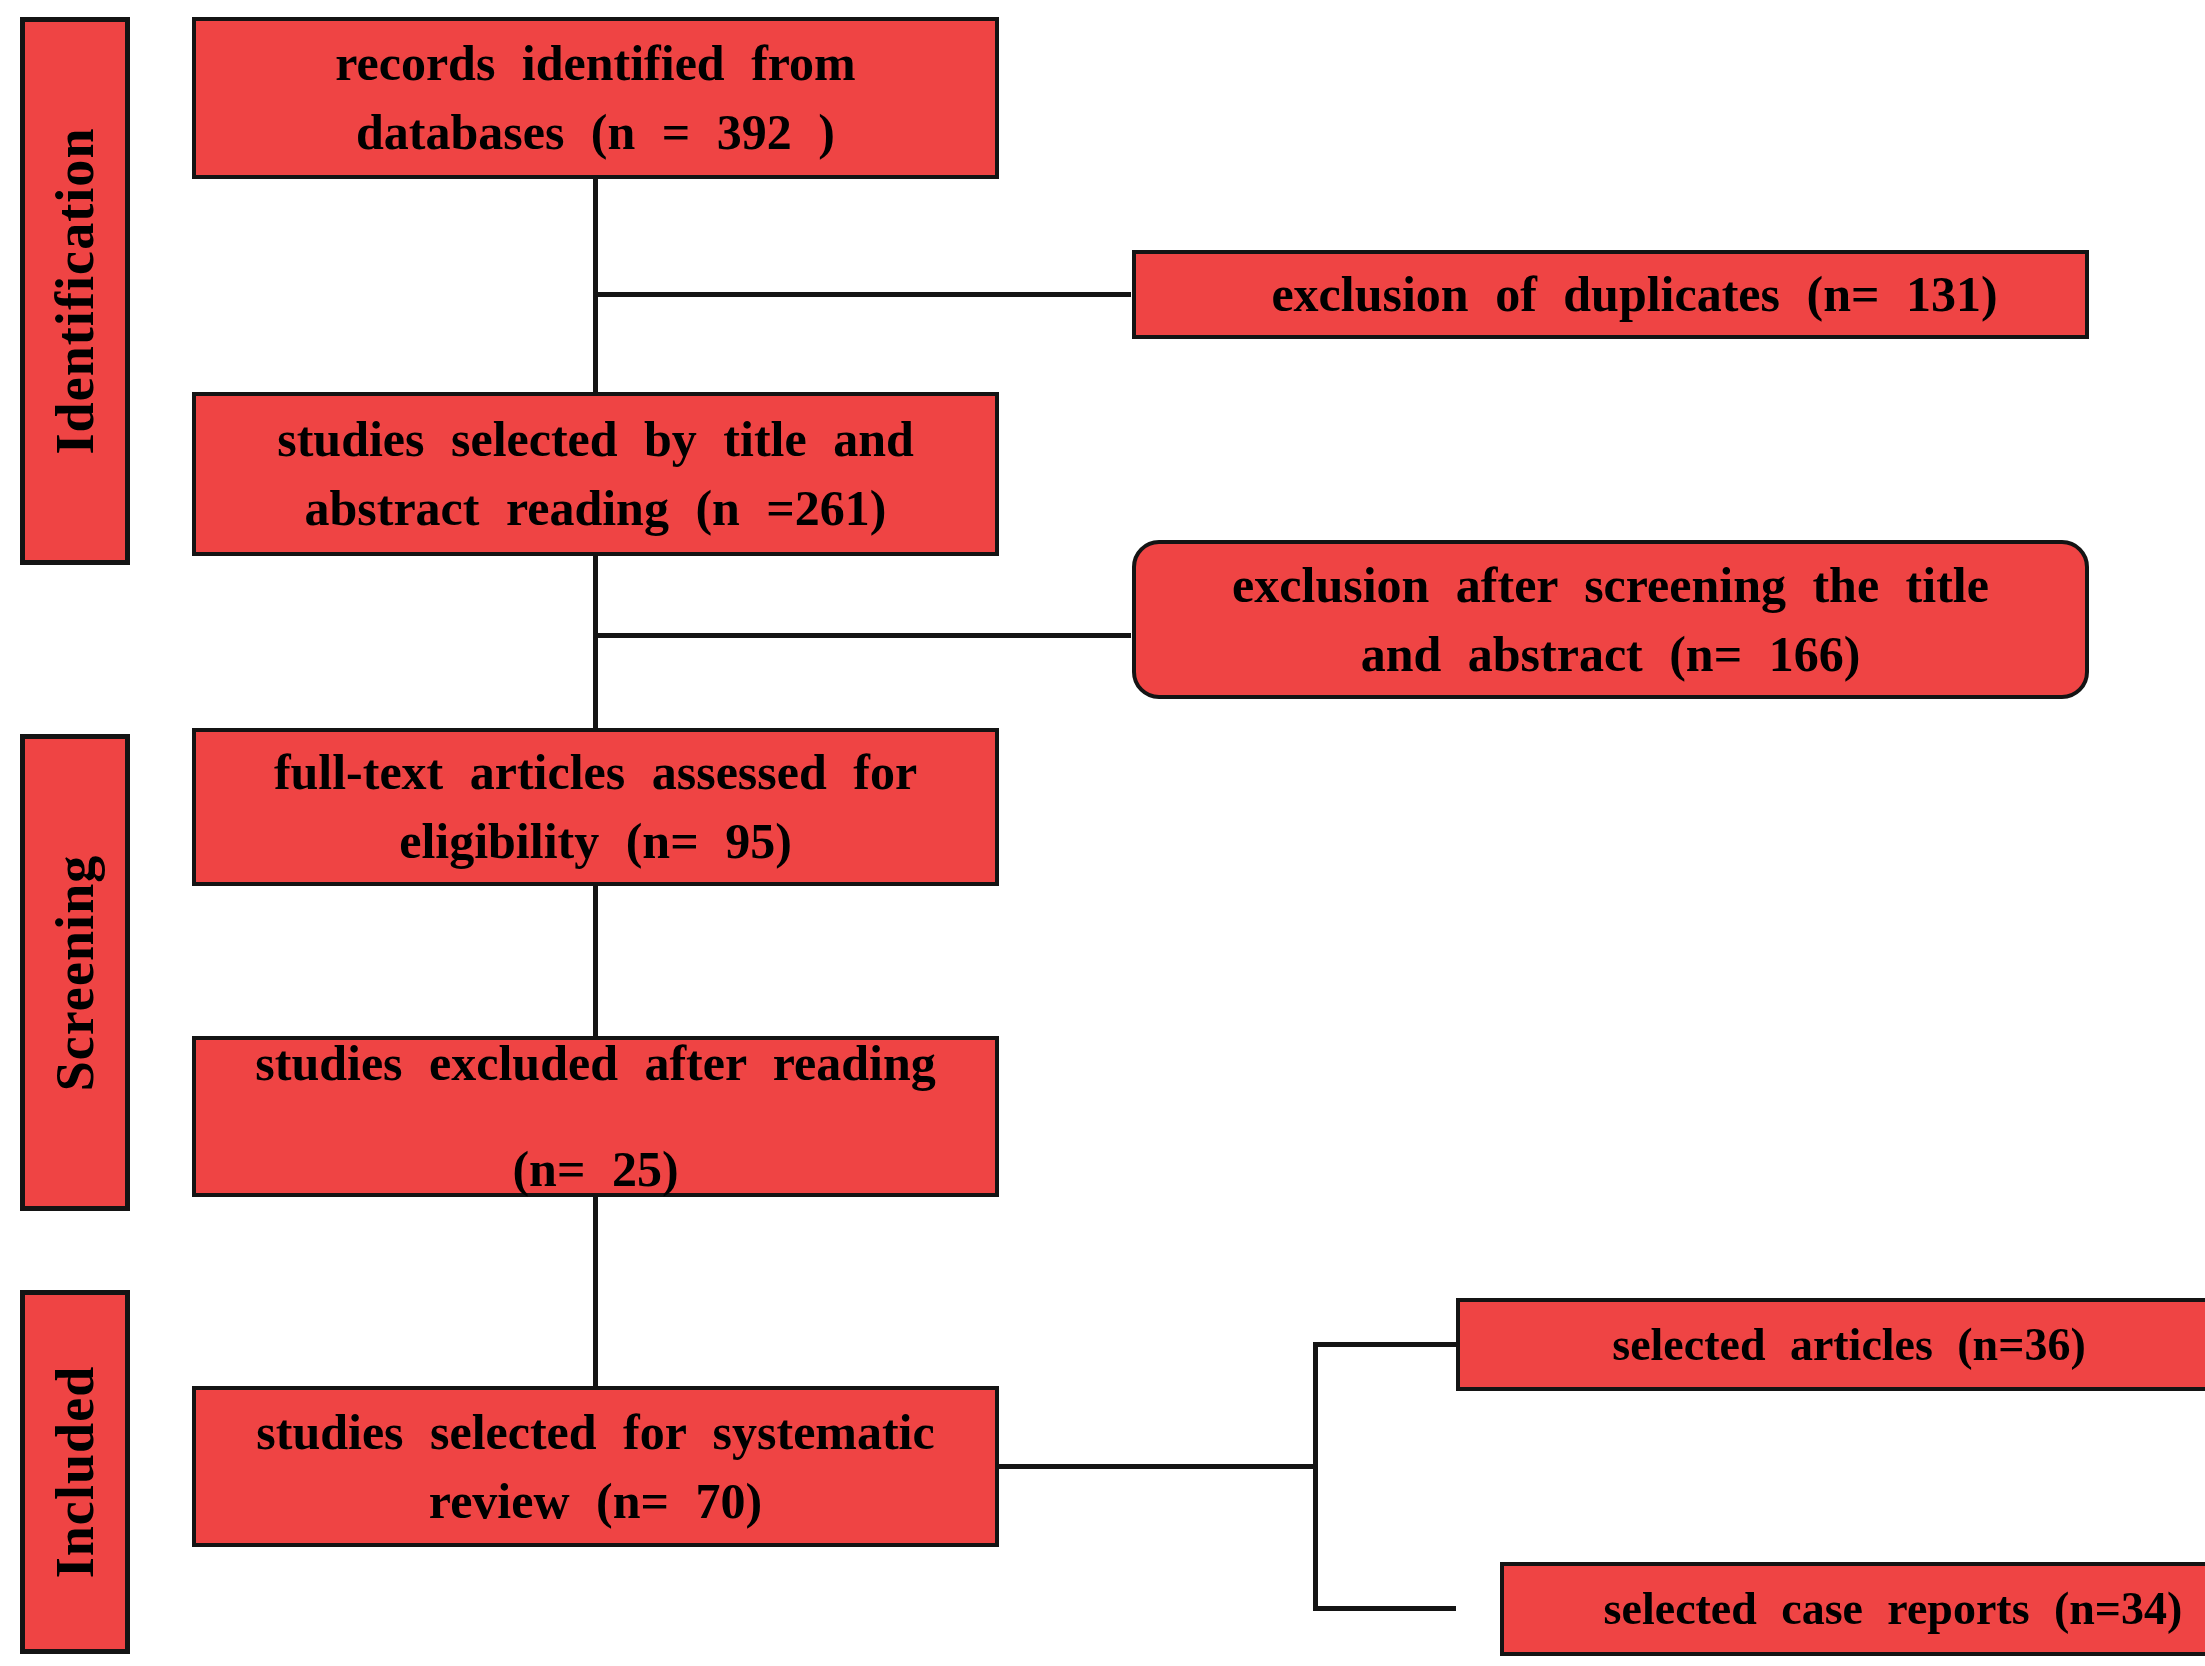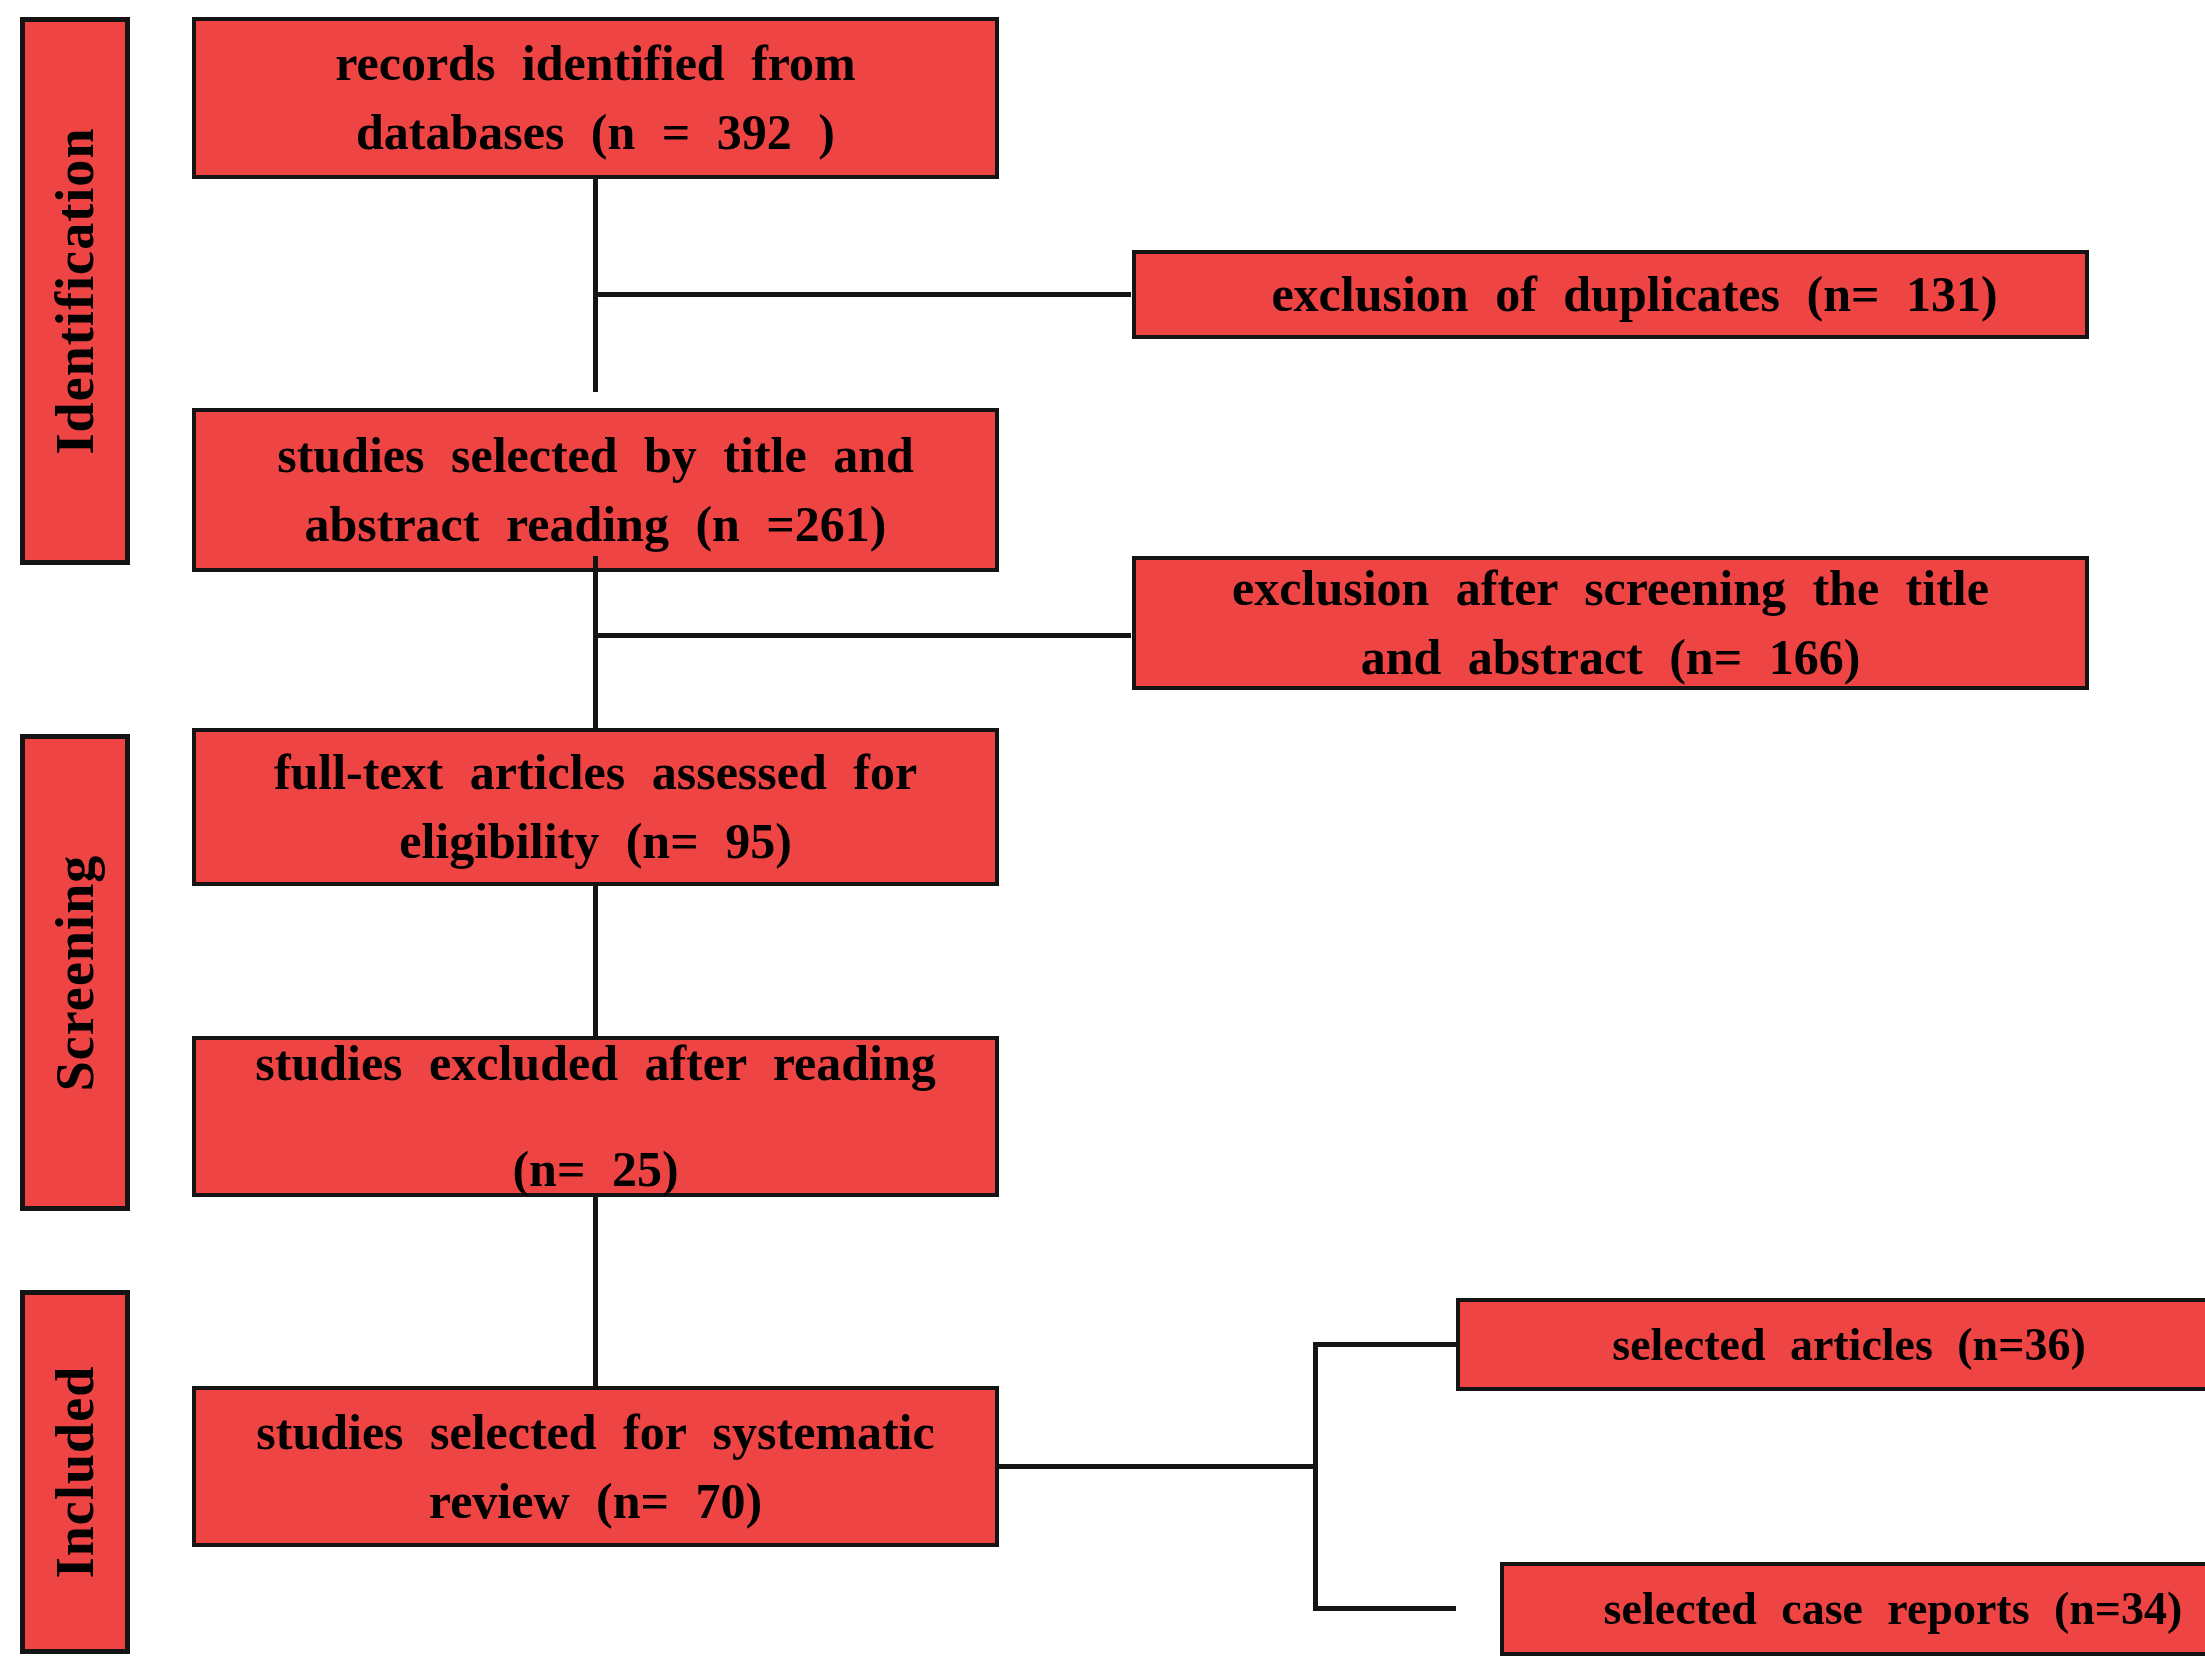--- a/index.html
+++ b/index.html
@@ -80,21 +80,21 @@
 
   <div class="box side-box" style="top:1290px; height:364px;">
     <span class="vtext">Included</span>
   </div>
 
   <div class="box flow-box" style="top:17px; height:162px;">
     <div class="txt">records identified from</div>
     <div class="txt">databases (n = 392 )</div>
   </div>
 
-  <div class="box flow-box" style="top:392px; height:164px;margin-top:16px;">
+  <div class="box flow-box" style="top:392px; height:164px;">
     <div class="txt">studies selected by title and</div>
     <div class="txt">abstract reading (n =261)</div>
   </div>
 
   <div class="box flow-box" style="top:728px; height:158px;">
     <div class="txt">full-text articles assessed for</div>
     <div class="txt">eligibility (n= 95)</div>
   </div>
 
   <div class="box flow-box" style="top:1036px; height:161px;gap:37px;">
@@ -104,21 +104,21 @@
 
   <div class="box flow-box" style="top:1386px; height:161px;">
     <div class="txt">studies selected for systematic</div>
     <div class="txt">review (n= 70)</div>
   </div>
 
   <div class="box excl-box" style="top:250px; height:89px;padding-left:48px;">
     <div class="txt">exclusion of duplicates (n= 131)</div>
   </div>
 
-  <div class="box excl-box" style="top:556px; height:134px;">
+  <div class="box excl-box" style="top:540px; height:159px;border-radius:27px;">
     <div class="txt">exclusion after screening the title</div>
     <div class="txt">and abstract (n= 166)</div>
   </div>
 
   <div class="box out-box" style="top:1298px; height:93px;">
     <div class="txt">selected articles (n=36)</div>
   </div>
 
   <div class="box out-box" style="top:1562px; height:94px;margin-left:44px;">
     <div class="txt">selected case reports (n=34)</div>

